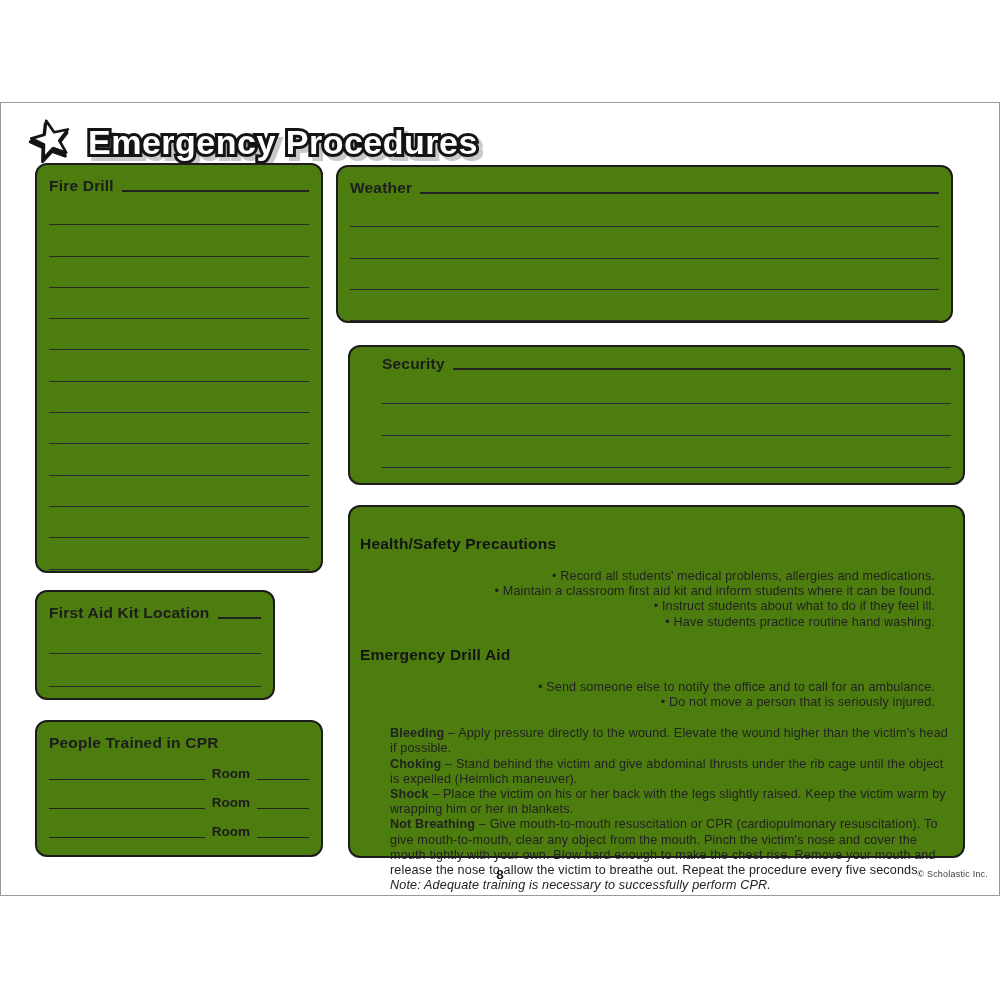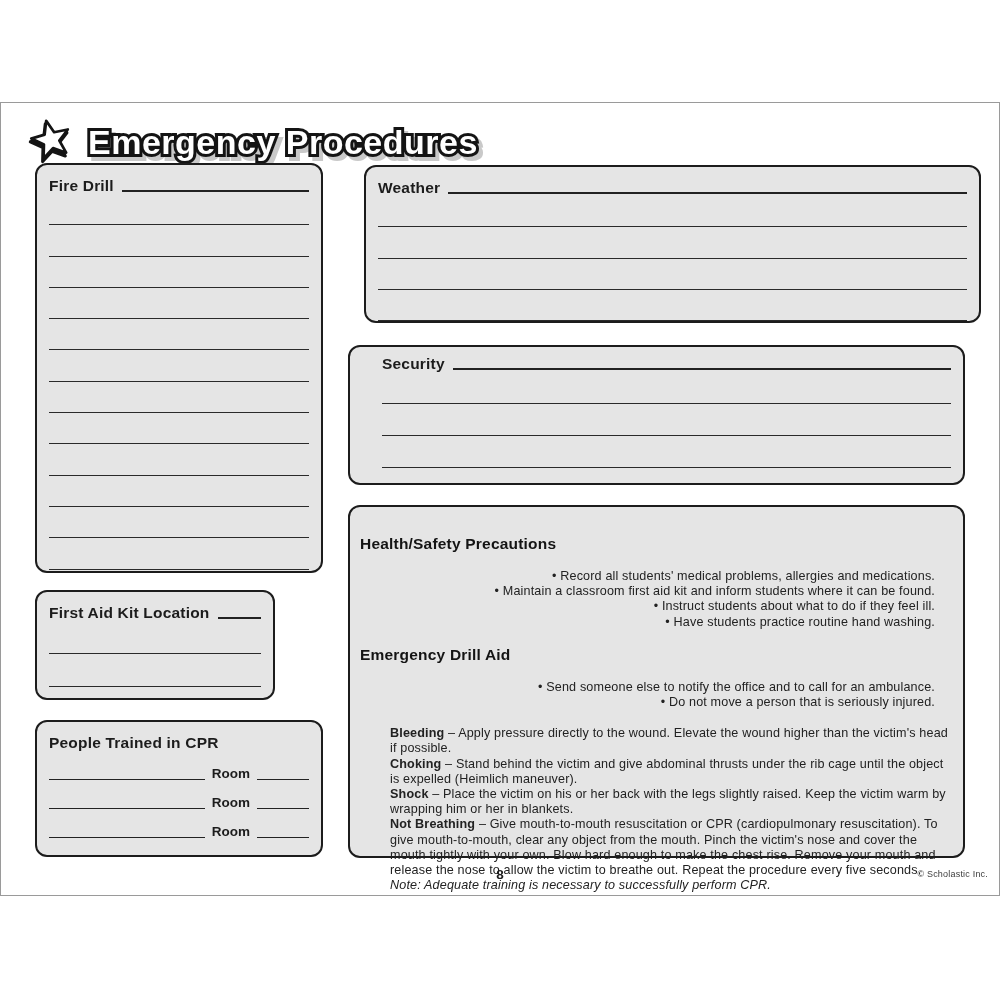--- a/index.html
+++ b/index.html
@@ -13,25 +13,25 @@
   .star-wrap{width:50px;height:50px;margin-right:12px;}
   .bubble{position:relative;font-family:"Liberation Sans",sans-serif;font-weight:700;
           font-size:34px;letter-spacing:.5px;white-space:nowrap;line-height:50px;}
   .bubble span{display:block;}
   .t-shadow{position:absolute;left:4px;top:4px;color:#c9c9c9;-webkit-text-stroke:6px #c9c9c9;}
   .t-outline{position:absolute;left:0;top:0;color:#141414;-webkit-text-stroke:6px #141414;}
   .t-fill{position:relative;color:#ffffff;}
 
   
   .box{position:absolute;box-sizing:border-box;border:2.5px solid #1c1c1c;
-       border-radius:12px;background:#e5e5e5;}
+       border-radius:12px;background:#4d7c0f;}
   #fire-drill-box{left:35px;top:163px;width:288px;height:410px;}
   #first-aid-kit-box{left:35px;top:590px;width:240px;height:110px;}
   #cpr-box{left:35px;top:720px;width:288px;height:137px;}
-  #weather-box{left:364px;top:165px;width:617px;height:158px;}
+  #weather-box{left:336px;top:165px;width:617px;height:158px;}
   #security-box{left:348px;top:345px;width:617px;height:140px;padding-left:20px;}
   #health-box{left:348px;top:505px;width:617px;height:353px;}
 
   .label-row{display:flex;align-items:flex-end;padding:12px 12px 0 12px;}
   .section-label{font-weight:700;font-size:15.5px;letter-spacing:.2px;line-height:17px;white-space:nowrap;}
   .fill-line{flex:1;border-bottom:2px solid #222;margin-left:8px;margin-bottom:2px;}
   .rules{padding:0 12px;}
   .rule{border-bottom:1.7px solid #2a2a2a;}
   #fire-drill-box .rule{height:30.3px;}
   #weather-box .rule{height:30.3px;}

